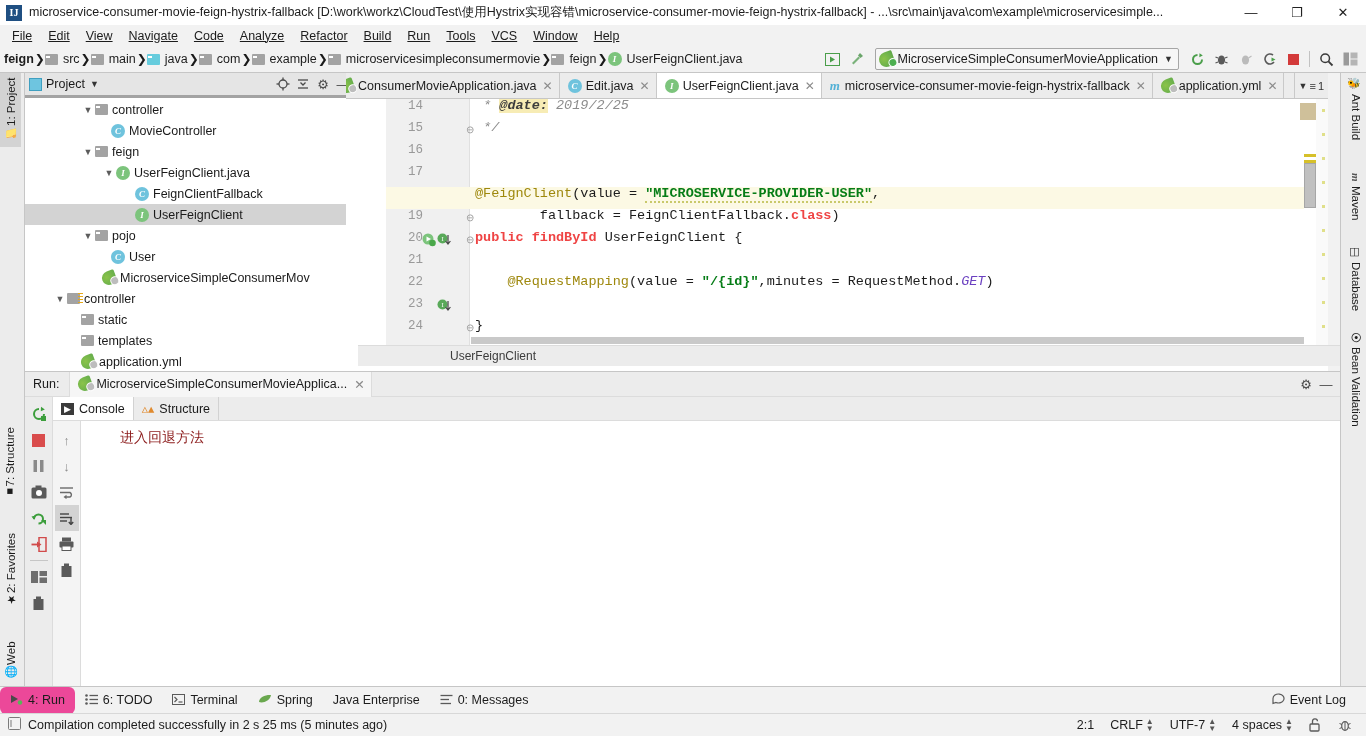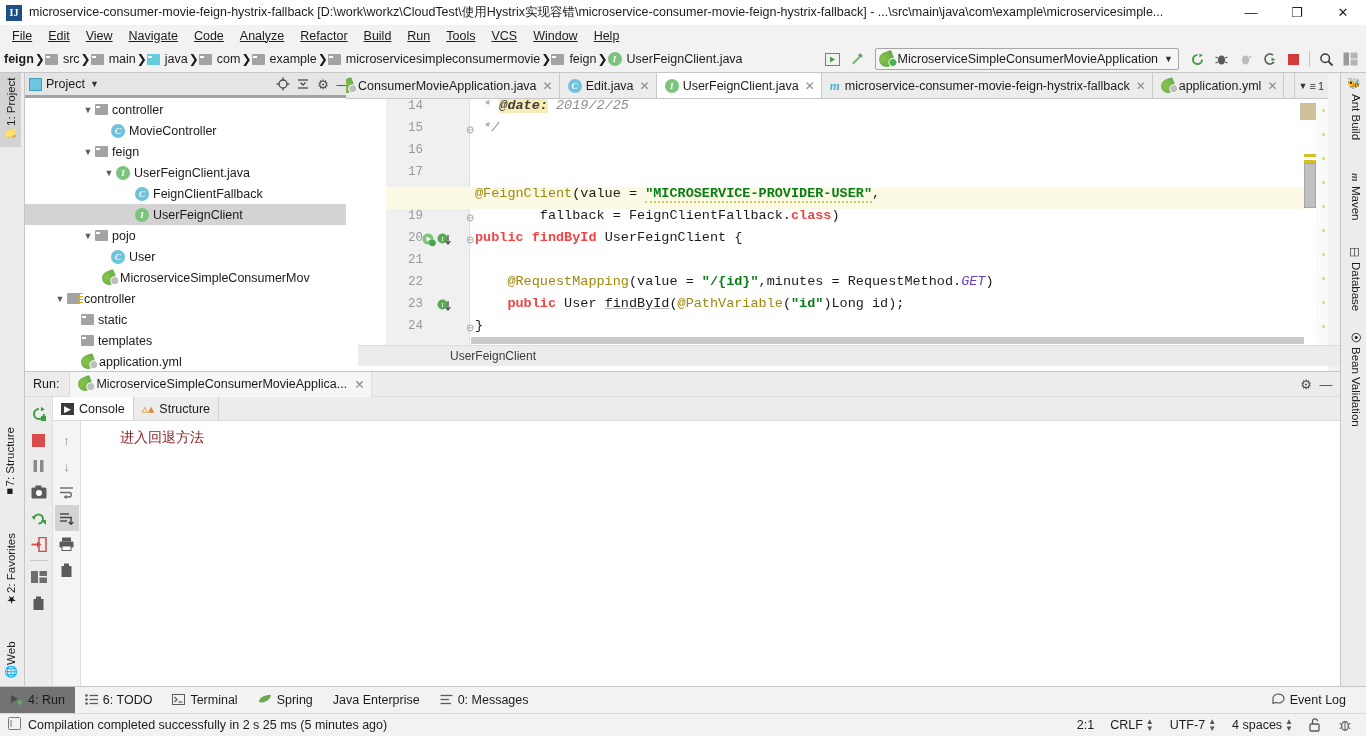--- a/index.html
+++ b/index.html
@@ -236,21 +236,21 @@
   }
 
   
   .toolwin-bar {
     position: absolute; bottom: 23px; left: 0; width: 1366px; height: 27px;
     background: #f2f2f2; border-top: 1px solid #c6c6c6; display: flex; align-items: center;
   }
   .tw-item {
     display: flex; align-items: center; height: 27px; padding: 0 10px; font-size: 12.5px; color: #1c1c1c; white-space: nowrap;
   }
-  .tw-item.active { background: #737373; }
+  .tw-item.active { background: #ec4899; border-radius: 6px; }
   .tw-item .ic { margin-right: 5px; color: #4a4a4a; font-size: 11px; }
   .tw-right { margin-left: auto; display: flex; align-items: center; padding-right: 10px; }
 
   .statusbar {
     position: absolute; bottom: 0; left: 0; width: 1366px; height: 23px;
     background: #f2f2f2; border-top: 1px solid #d8d8d8; display: flex; align-items: center;
     font-size: 12.5px; color: #1c1c1c;
   }
   .sb-left { display: flex; align-items: center; padding-left: 8px; }
   .sb-ico { margin-right: 7px; color: #5a5a5a; font-size: 12px; }
@@ -623,21 +623,20 @@
       <div class="code">
         <div class="cl" style="top:-4px;"><span class="cmt"> * </span><span class="cmt-tag">@date:</span><span class="cmt"> 2019/2/25</span></div>
         <div class="cl" style="top:18px;"><span class="cmt"> */</span></div>
         <div class="cl" style="top:40px;"></div>
         <div class="cl" style="top:62px;"></div>
         <div class="cl" style="top:84px;"><span class="ann">@FeignClient</span><span class="plain">(value = </span><span class="str squig">"MICROSERVICE-PROVIDER-USER"</span><span class="plain">,</span></div>
         <div class="cl" style="top:106px;"><span class="plain">        fallback = FeignClientFallback.</span><span class="kw">class</span><span class="plain">)</span></div>
         <div class="cl" style="top:128px;"><span class="kw">public findById </span><span class="plain">UserFeignClient {</span></div>
         <div class="cl" style="top:150px;"></div>
         <div class="cl" style="top:172px;"><span class="plain">    </span><span class="ann">@RequestMapping</span><span class="plain">(value = </span><span class="str">"/{id}"</span><span class="plain">,minutes = RequestMethod.</span><span class="ital">GET</span><span class="plain">)</span></div>
-        <div class="cl" style="top:194px;"><span class="plain">    </span><span class="kw">public</span><span class="plain"> User </span><span class="under">findById</span><span class="plain">(</span><span class="ann">@PathVariable</span><span class="plain">(</span><span class="str">"id"</span><span class="plain">)Long id);</span></div>
         <div class="cl" style="top:216px;"><span class="plain">}</span></div>
       </div>
 
       <div class="code-hscroll"></div>
 
       <div class="marker-gut">
         <div class="mk tan" style="top:4px;"></div>
         <div class="mk" style="top:55px;"></div>
         <div class="mk" style="top:61px;"></div>
         <div class="mk" style="top:67px;"></div>

